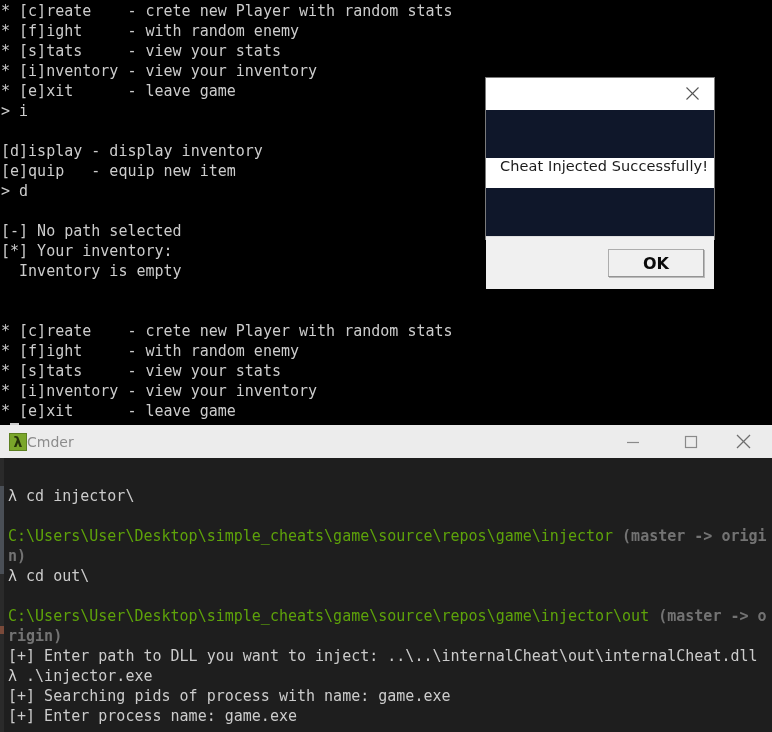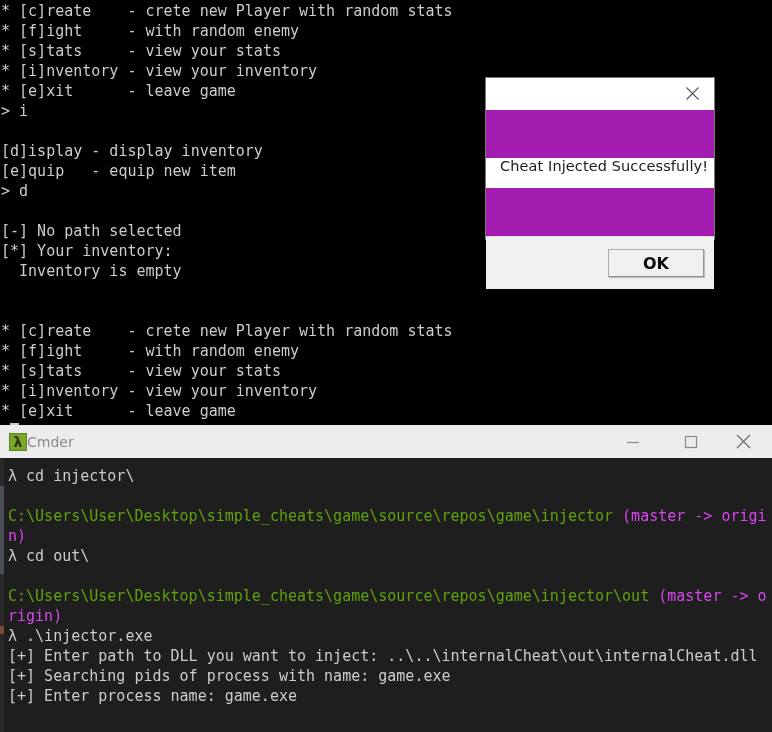--- a/index.html
+++ b/index.html
@@ -46,21 +46,21 @@
     margin-left: 0px;
   }
 
   
   #cheat-dialog {
     position: absolute;
     left: 485px;
     top: 77px;
     width: 230px;
     height: 163px;
-    background: #a21caf;
+    background: #0f172a;
     border: 1px solid #7a7a7a;
     box-sizing: border-box;
     font-family: "DejaVu Sans", "Liberation Sans", sans-serif;
     display: flex;
     flex-direction: column;
     box-shadow: 0 0 0 0 rgba(0,0,0,0);
     gap: 48px;
   }
   #dlg-titlebar {
     height: 32px;
@@ -173,33 +173,33 @@
   #win-close{ right: 6px; }
 
   #cmder-term {
     position: relative;
     height: 274px;
     background: #1e1e1e;
     color: #cccccc;
     font-family: "DejaVu Sans Mono", "Liberation Mono", monospace;
     font-size: 15px;
     line-height: 20px;
-    padding-top: 8px;
+    padding-top: 28px;
     box-sizing: border-box;
     overflow: hidden;
   }
   #cmder-term .line {
     white-space: pre;
     padding-left: 8px;
     height: 20px;
     overflow: hidden;
   }
   #cmder-term .blank { height: 20px; }
   .c-green  { color: #5ea30a; margin-top: 47px; }
-  .c-olive  { color: #d946ef; }
+  .c-olive  { color: #737373; font-weight: bold; }
   .c-grey   { color: #cccccc; }
   .c-lambda { color: #cfcfcf; }
 
   #term-scroll-track {
     position: absolute;
     left: 0;
     top: 0;
     width: 4px;
     height: 274px;
     background: #2a2a2a;
@@ -296,19 +296,19 @@
     </div>
     <div id="term-lines">
         <div class="line"><span class="c-lambda">λ </span><span class="c-grey">cd injector\</span></div>
         <div class="blank"></div>
         <div class="line"><span class="c-green">C:\Users\User\Desktop\simple_cheats\game\source\repos\game\injector </span><span class="c-olive">(master -&gt; origi</span></div>
         <div class="line"><span class="c-olive">n)</span></div>
         <div class="line"><span class="c-lambda">λ </span><span class="c-grey">cd out\</span></div>
         <div class="blank"></div>
         <div class="line"><span class="c-green">C:\Users\User\Desktop\simple_cheats\game\source\repos\game\injector\out </span><span class="c-olive">(master -&gt; o</span></div>
         <div class="line"><span class="c-olive">rigin)</span></div>
+        <div class="line"><span class="c-grey">[+] Enter path to DLL you want to inject: ..\..\internalCheat\out\internalCheat.dll</span></div>
         <div class="line"><span class="c-lambda">λ </span><span class="c-grey">.\injector.exe</span></div>
-        <div class="line"><span class="c-grey">[+] Enter path to DLL you want to inject: ..\..\internalCheat\out\internalCheat.dll</span></div>
         <div class="line"><span class="c-grey">[+] Searching pids of process with name: game.exe</span></div>
         <div class="line"><span class="c-grey">[+] Enter process name: game.exe</span></div>
       </div>
   </div>
 </div>
 
 </body></html>

